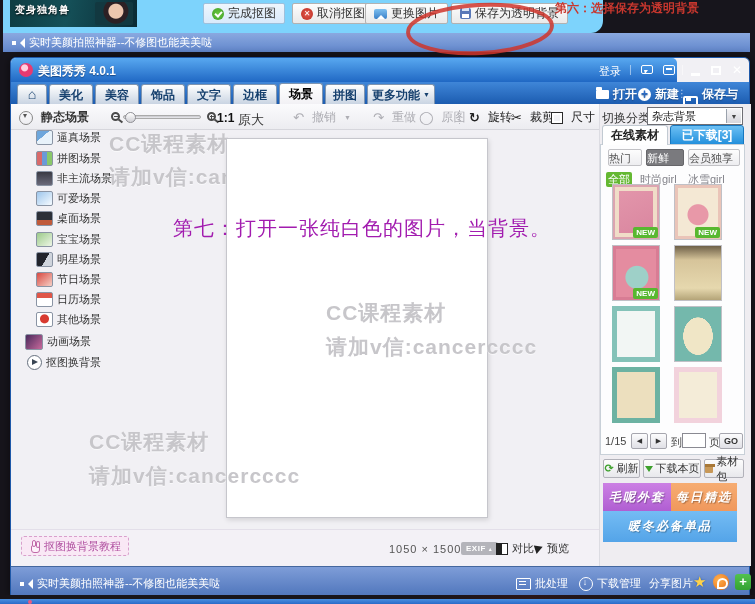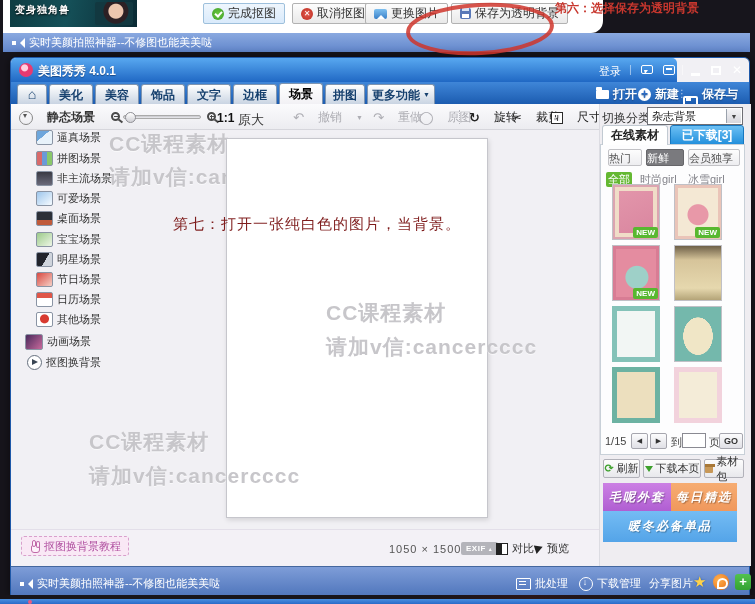--- a/index.html
+++ b/index.html
@@ -1,20 +1,20 @@
 <!DOCTYPE html>
 <html><head>
 <meta charset="utf-8">
 <style>
   html,body{margin:0;padding:0;background:#2a2a30}
   .stage{position:relative;width:755px;height:604px;background:#17151c;overflow:hidden;
          font-family:"Liberation Sans","DejaVu Sans",sans-serif}
   .a{position:absolute;box-sizing:border-box}
   
-  .top-panel{left:3px;top:0;width:600px;height:33px;background:#ffffff;border-radius:0 0 12px 0}
+  .top-panel{left:3px;top:0;width:600px;height:33px;background:#7dd3fc;border-radius:0 0 12px 0}
   .banner{left:7px;top:0;width:127px;height:27px;background:linear-gradient(100deg,#0e3c42,#155058 45%,#0a2a34);overflow:hidden;cursor:pointer}
   .banner-txt{position:absolute;left:5px;top:3px;color:#fff;font-size:10px;font-weight:bold;letter-spacing:1px;text-shadow:0 1px 2px #000}
   .banner-face{position:absolute;right:4px;top:2px;width:38px;height:23px;border-radius:2px;
     background:radial-gradient(circle at 55% 40%,#ecc6ae 0 7px,#2c2024 8px 12px,#123840 13px)}
   .top-btn{top:3px;height:21px;background:linear-gradient(#fdfdfd,#e9e9e9);border:1px solid #b2b2b2;border-radius:2px;
     display:flex;align-items:center;gap:4px;padding:0 8px;font-size:12px;color:#333;cursor:pointer;white-space:nowrap}
   .top-btn.blue{background:linear-gradient(#eff6fd,#d9eafb);border-color:#9ec0dc}
   .ic-check{position:relative;width:12px;height:12px;border-radius:50%;background:radial-gradient(#6cc93f,#3f9e2a);flex:0 0 auto}
   .ic-check:after{content:"";position:absolute;left:3px;top:3px;width:5px;height:3px;border-left:2px solid #fff;border-bottom:2px solid #fff;transform:rotate(-48deg)}
   .ic-xcirc{position:relative;width:12px;height:12px;border-radius:50%;background:radial-gradient(#e25a4e,#bc2c20);flex:0 0 auto}
@@ -53,21 +53,21 @@
   .tbact{top:4px;display:flex;align-items:center;gap:4px;color:#fff;font-size:12px;font-weight:bold;cursor:pointer;text-shadow:0 1px 1px #1a4a88}
   .ic-folder{position:relative;width:13px;height:9px;background:#fff;border-radius:1px;flex:0 0 auto}
   .ic-folder:before{content:"";position:absolute;left:0;top:-3px;width:6px;height:3px;background:#fff;border-radius:1px 1px 0 0}
   .ic-plus{position:relative;width:13px;height:13px;border-radius:50%;background:#fff;flex:0 0 auto}
   .ic-plus:after{content:"+";position:absolute;left:0;top:-1px;width:13px;text-align:center;color:#2a6ac4;font-size:12px;font-weight:bold}
   .ic-saveo{position:relative;width:11px;height:11px;border:2px solid #fff;border-radius:2px;flex:0 0 auto}
   .ic-saveo:before{content:"";position:absolute;left:1px;top:0;width:5px;height:3px;background:#fff}
   .vdots{top:6px;color:rgba(255,255,255,.6);font-size:10px}
   
   .toolbar{left:0;top:46px;width:588px;height:26px;background:linear-gradient(#fbfbfd,#ececf0);border-bottom:1px solid #d6d6dc}
-  .tool{display:flex;align-items:center;gap:14px;font-size:12px;color:#222;top:5px;cursor:pointer;white-space:nowrap}
+  .tool{display:flex;align-items:center;gap:8px;font-size:12px;color:#222;top:5px;cursor:pointer;white-space:nowrap}
   .tool.gray{color:#aeaeb4}
   .tool .g{font-size:13px;line-height:13px}
   .circ-arrow{position:relative;width:12px;height:12px;border:1px solid #888;border-radius:50%;flex:0 0 auto}
   .circ-arrow:after{content:"▾";position:absolute;left:0;top:-1px;width:10px;text-align:center;font-size:8px;color:#555}
   .mag{top:8px;width:9px;height:9px;border:2px solid #4a4a4a;border-radius:50%;cursor:pointer}
   .mag:after{content:"";position:absolute;width:5px;height:2px;background:#4a4a4a;right:-5px;bottom:-3px;transform:rotate(40deg)}
   .mag i{position:absolute;background:#4a4a4a}
   .mag .h{left:0.5px;top:2px;width:4px;height:1px}
   .mag .v{left:2px;top:0.5px;width:1px;height:4px}
   .slider{left:112px;top:11px;width:78px;height:4px;background:linear-gradient(#c6c6ca,#ececf0);border:1px solid #aaa;border-radius:2px;cursor:pointer}
@@ -91,21 +91,21 @@
   .side-list .side-item:nth-child(6) .sic{background:linear-gradient(140deg,#9cca8a,#eef6e6)}
   .side-list .side-item:nth-child(7) .sic{background:linear-gradient(120deg,#22242c 55%,#cfd4dc 56%)}
   .side-list .side-item:nth-child(8) .sic{background:linear-gradient(140deg,#d84a42,#f6d0c6)}
   .side-list .side-item:nth-child(9) .sic{background:linear-gradient(#e05648 35%,#ffffff 36%)}
   .side-list .side-item:nth-child(10) .sic{background:radial-gradient(circle at 50% 45%,#d83a30 0 4px,#fff 5px)}
   .sic.anim{width:16px;height:14px;background:linear-gradient(130deg,#4a2a5c,#c86a9c)}
   .sic.play{width:13px;height:13px;border-radius:50%;background:#fff;border:1px solid #66707e;position:relative}
   .sic.play:after{content:"";position:absolute;left:4px;top:3px;border-left:6px solid #3a4654;border-top:3.5px solid transparent;border-bottom:3.5px solid transparent}
   .canvas-img{left:215px;top:8px;width:262px;height:380px;background:#fff;border:1px solid #c6c6cc;box-shadow:1px 2px 5px rgba(0,0,0,.13);cursor:crosshair}
   .wm{color:#c7c6ca;font-size:21px;font-weight:bold;letter-spacing:1px;white-space:nowrap;text-shadow:0 1px 0 rgba(255,255,255,.6)}
-  .note7{font-size:15px;color:#7f1d1d;letter-spacing:1px;white-space:nowrap}
+  .note7{font-size:20px;color:#a21caf;letter-spacing:1px;white-space:nowrap}
   
   .infobar{left:0;top:471px;width:588px;height:37px;background:#f3f1f6;border-top:1px solid #e3dfe9}
   .tut{left:10px;top:6px;height:20px;display:flex;align-items:center;gap:4px;padding:0 7px;background:#f9e8f5;border:1px dashed #d8a0cc;border-radius:3px;color:#b050a0;font-size:11px;cursor:pointer}
   .ic-hand{position:relative;width:11px;height:12px;flex:0 0 auto}
   .ic-hand:before{content:"";position:absolute;left:2px;top:5px;width:7px;height:6px;border:1px solid #c06aa8;border-radius:2px 2px 3px 3px;background:#fdf2fa}
   .ic-hand:after{content:"";position:absolute;left:3px;top:0;width:2px;height:5px;border:1px solid #c06aa8;border-radius:2px;background:#fdf2fa;box-shadow:4px 1px 0 -1px #fdf2fa,4px 1px 0 0 #c06aa8}
   .dims{left:378px;top:13px;font-size:11px;color:#555;letter-spacing:1px}
   .exif{left:450px;top:12px;background:#b4b4ba;color:#fff;font-size:8px;font-weight:bold;padding:2px 5px;border-radius:2px;letter-spacing:.5px}
   .exif:after{content:"▲";font-size:5px;margin-left:2px}
   .ibtn{top:11px;display:flex;align-items:center;gap:4px;font-size:11px;color:#333;cursor:pointer}

